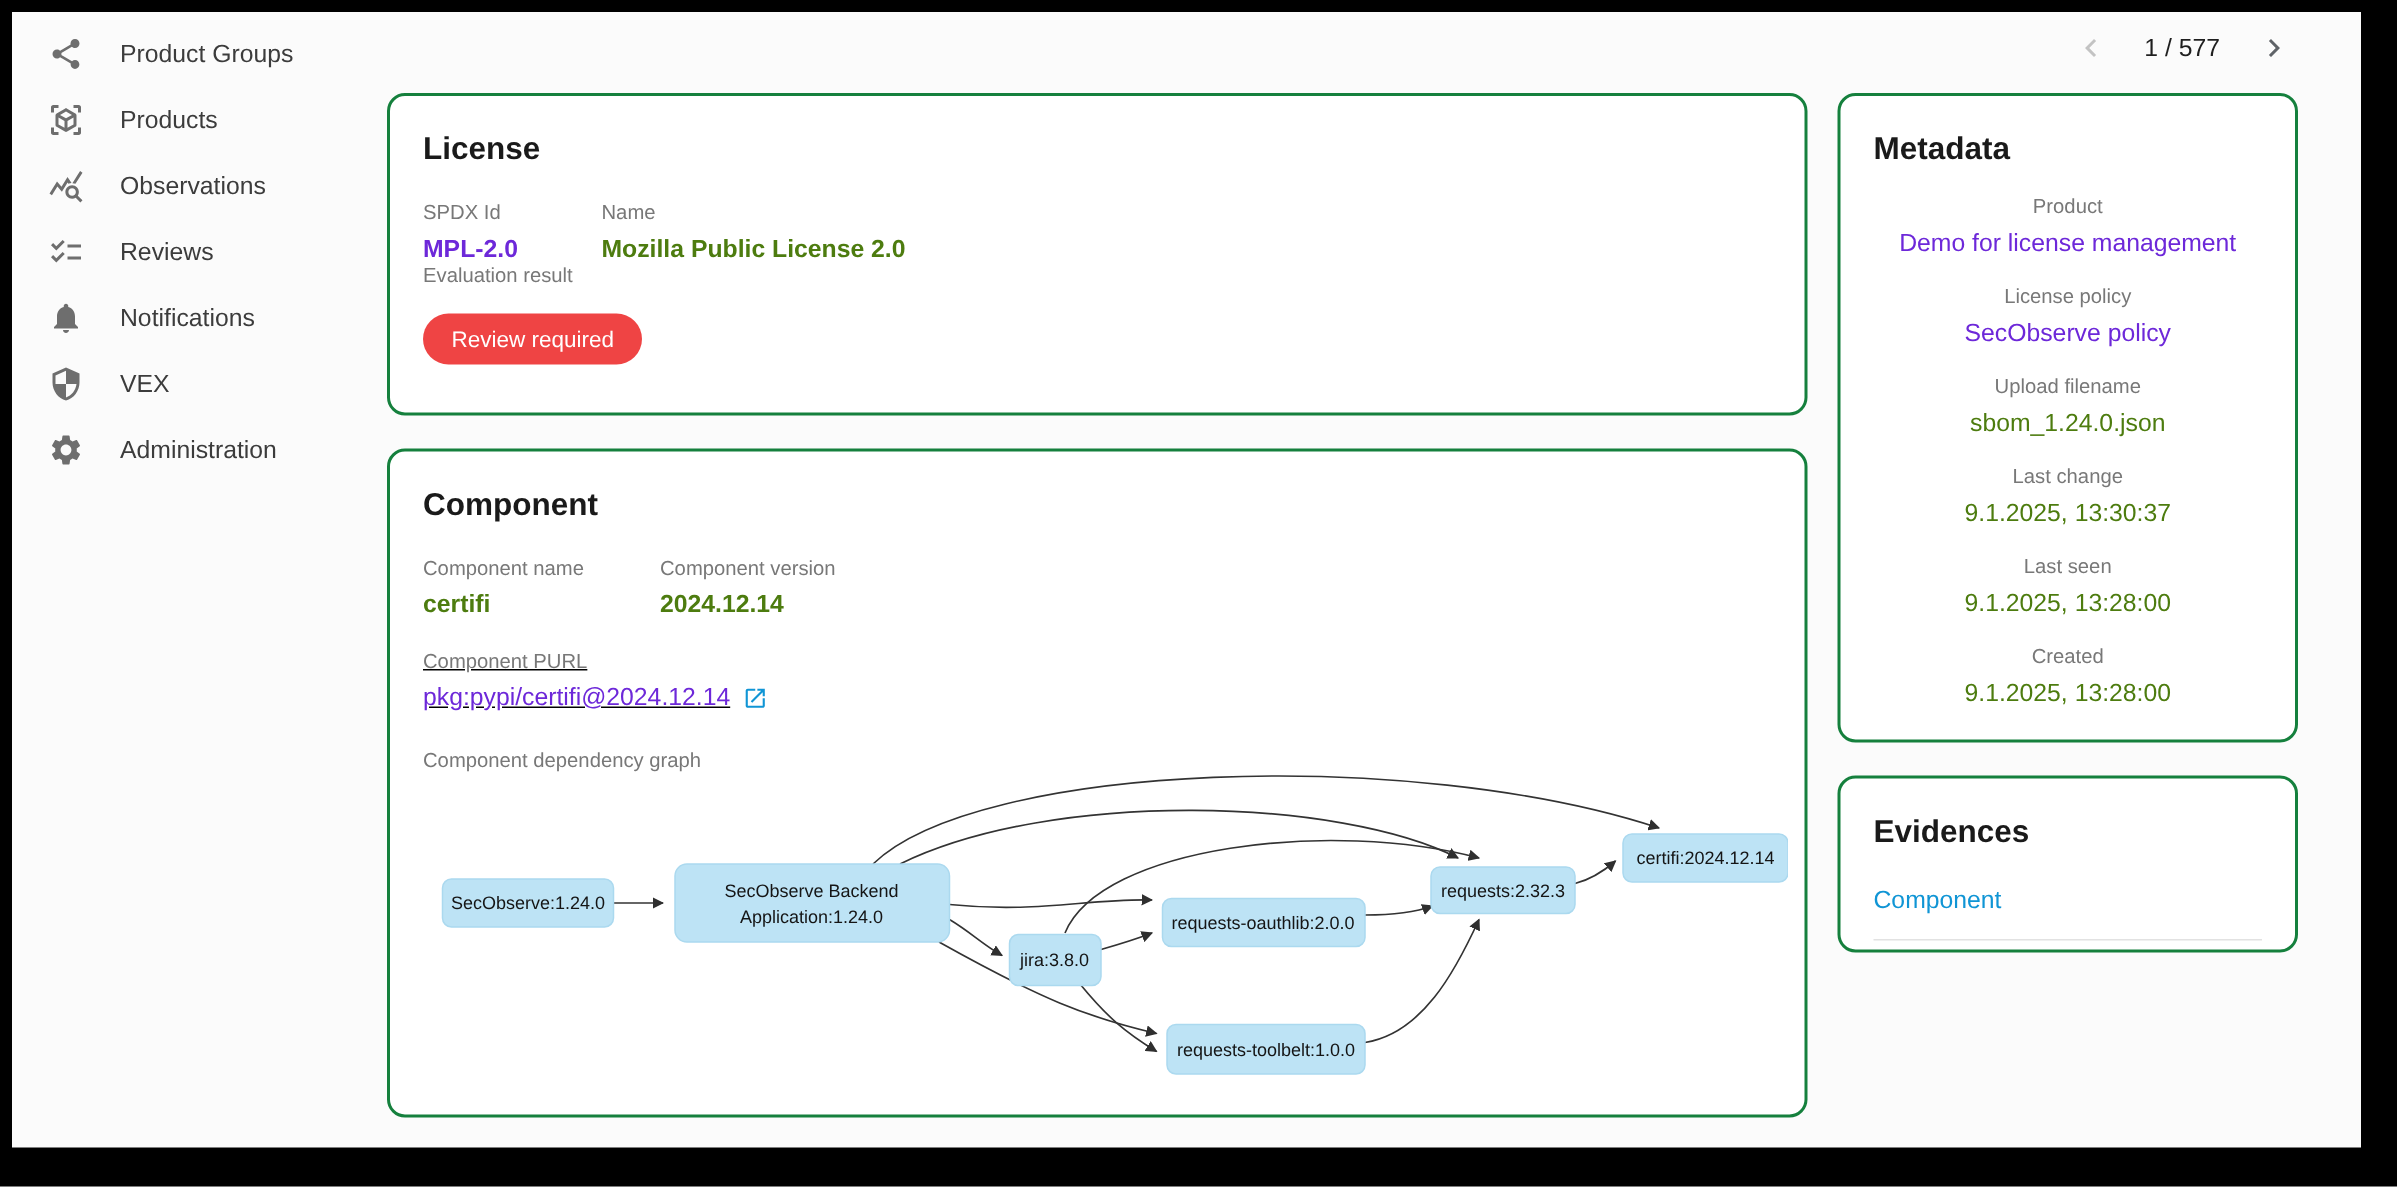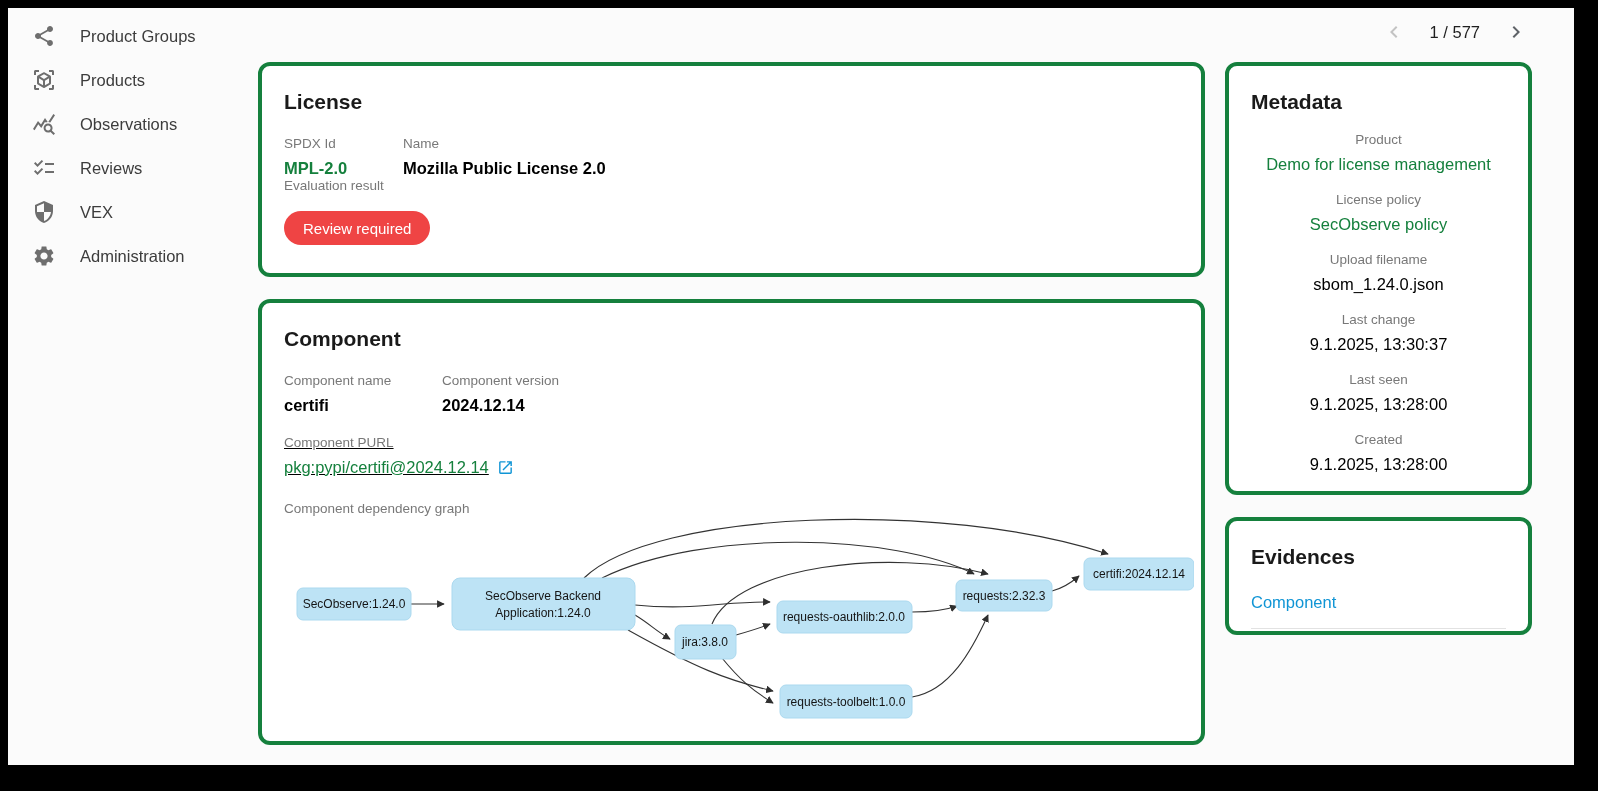--- a/index.html
+++ b/index.html
@@ -16,34 +16,34 @@
 
   
   .pagination { position:absolute; top:12px; right:46px; display:flex; align-items:center; gap:24px; }
   .pg-btn { width:24px; height:24px; cursor:pointer; }
   .pg-btn svg { width:24px; height:24px; }
   .pg-prev svg { fill:#c3c3c3; }
   .pg-next svg { fill:#5f6368; }
   .pg-count { font-size:16.5px; color:#1f1f1f; }
 
   
-  .card { position:absolute; background:#fff; border:4px solid #15803d; border-radius:12px; }
+  .card { position:absolute; background:#fff; border:2px solid #15803d; border-radius:12px; }
   .card-title { font-size:21px; font-weight:bold; color:#1a1a1a; }
 
   .license-card   { left:250px; top:54px;  width:947px; height:215px; padding:24px 22px; }
   .component-card { left:250px; top:291px; width:947px; height:446px; padding:24px 22px; }
   .metadata-card  { left:1217px; top:54px; width:307px; height:433px; padding:24px 22px; }
   .evidences-card { left:1217px; top:509px; width:307px; height:118px; padding:24px 22px; }
 
   .field-row { display:flex; margin-top:22px; }
   .field { }
   .f-label { font-size:13.5px; color:#787878; margin-bottom:8px; }
-  .f-value { font-size:16.5px; color:#000000; }
+  .f-value { font-size:16.5px; color:#4d7c0f; }
   .f-value.bold { font-weight:bold; }
-  .f-value.link { color:#15803d; cursor:pointer; }
+  .f-value.link { color:#6d28d9; cursor:pointer; }
   .lic-col1 { width:119px; }
   .cmp-col1 { width:158px; }
 
   .badge { display:inline-flex; align-items:center; height:34px; padding:0 19px; border-radius:17px;
            background:#ef4444; color:#fff; font-size:15px; margin-top:10px;text-align:right; }
 
   .purl-row { display:flex; align-items:center; gap:8px; }
   .ext-icon svg { width:17px; height:17px; fill:#1095d5; display:block; }
 
   .graph-label { font-size:13.5px; color:#787878; margin-top:24px; }
@@ -89,20 +89,28 @@
       </span>
       <span class="nlabel">Observations</span>
     </div>
     <div class="nav-item">
       <span class="nicon">
         <svg viewBox="0 0 24 24">
             <path d="M22 7h-9v2h9V7zm0 8h-9v2h9v-2zM5.54 11L2 7.46l1.41-1.41 2.12 2.12 4.24-4.24 1.41 1.41L5.54 11zm0 8L2 15.46l1.41-1.41 2.12 2.12 4.24-4.24 1.41 1.41L5.54 19z"></path>
           </svg>
       </span>
       <span class="nlabel">Reviews</span>
+    </div>
+    <div class="nav-item">
+      <span class="nicon">
+        <svg viewBox="0 0 24 24">
+            <path d="M12 22c1.1 0 2-.9 2-2h-4c0 1.1.89 2 2 2zm6-6v-5c0-3.07-1.64-5.64-4.5-6.32V4c0-.83-.67-1.5-1.5-1.5s-1.5.67-1.5 1.5v.68C7.63 5.36 6 7.92 6 11v5l-2 2v1h16v-1l-2-2z"></path>
+          </svg>
+      </span>
+      <span class="nlabel">Notifications</span>
     </div>
     <div class="nav-item">
       <span class="nicon">
         <svg viewBox="0 0 24 24">
             <path d="M12 1L3 5v6c0 5.55 3.84 10.74 9 12 5.16-1.26 9-6.45 9-12V5l-9-4zm0 10.99h7c-.53 4.12-3.28 7.79-7 8.94V12H5V6.3l7-3.11v8.8z"></path>
           </svg>
       </span>
       <span class="nlabel">VEX</span>
     </div>
     <div class="nav-item">

